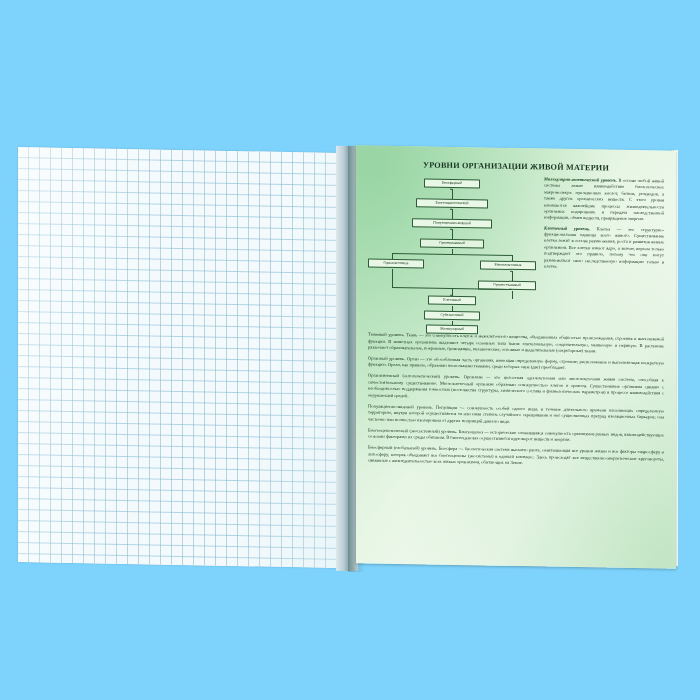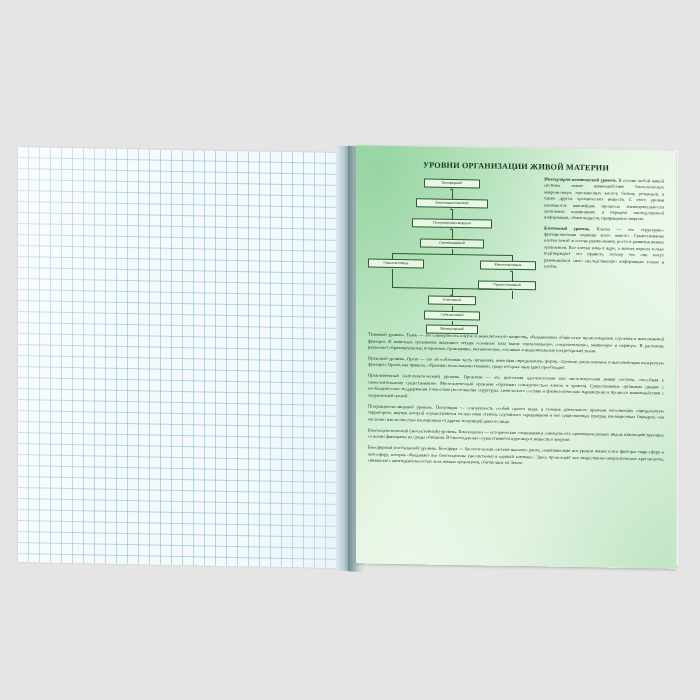--- a/index.html
+++ b/index.html
@@ -8,21 +8,21 @@
     background: #ffffff;
     width: 700px;
     height: 700px;
     overflow: hidden;
     font-family: "Liberation Serif", serif;
   }
   #stage {
     position: relative;
     width: 700px;
     height: 700px;
-    background: #e5e5e5;
+    background: #7dd3fc;
   }
 
   
   .left-page {
     position: absolute;
     left: 18px;
     top: 150px;
     width: 322px;
     height: 415px;
     background: #f7fbfd;

